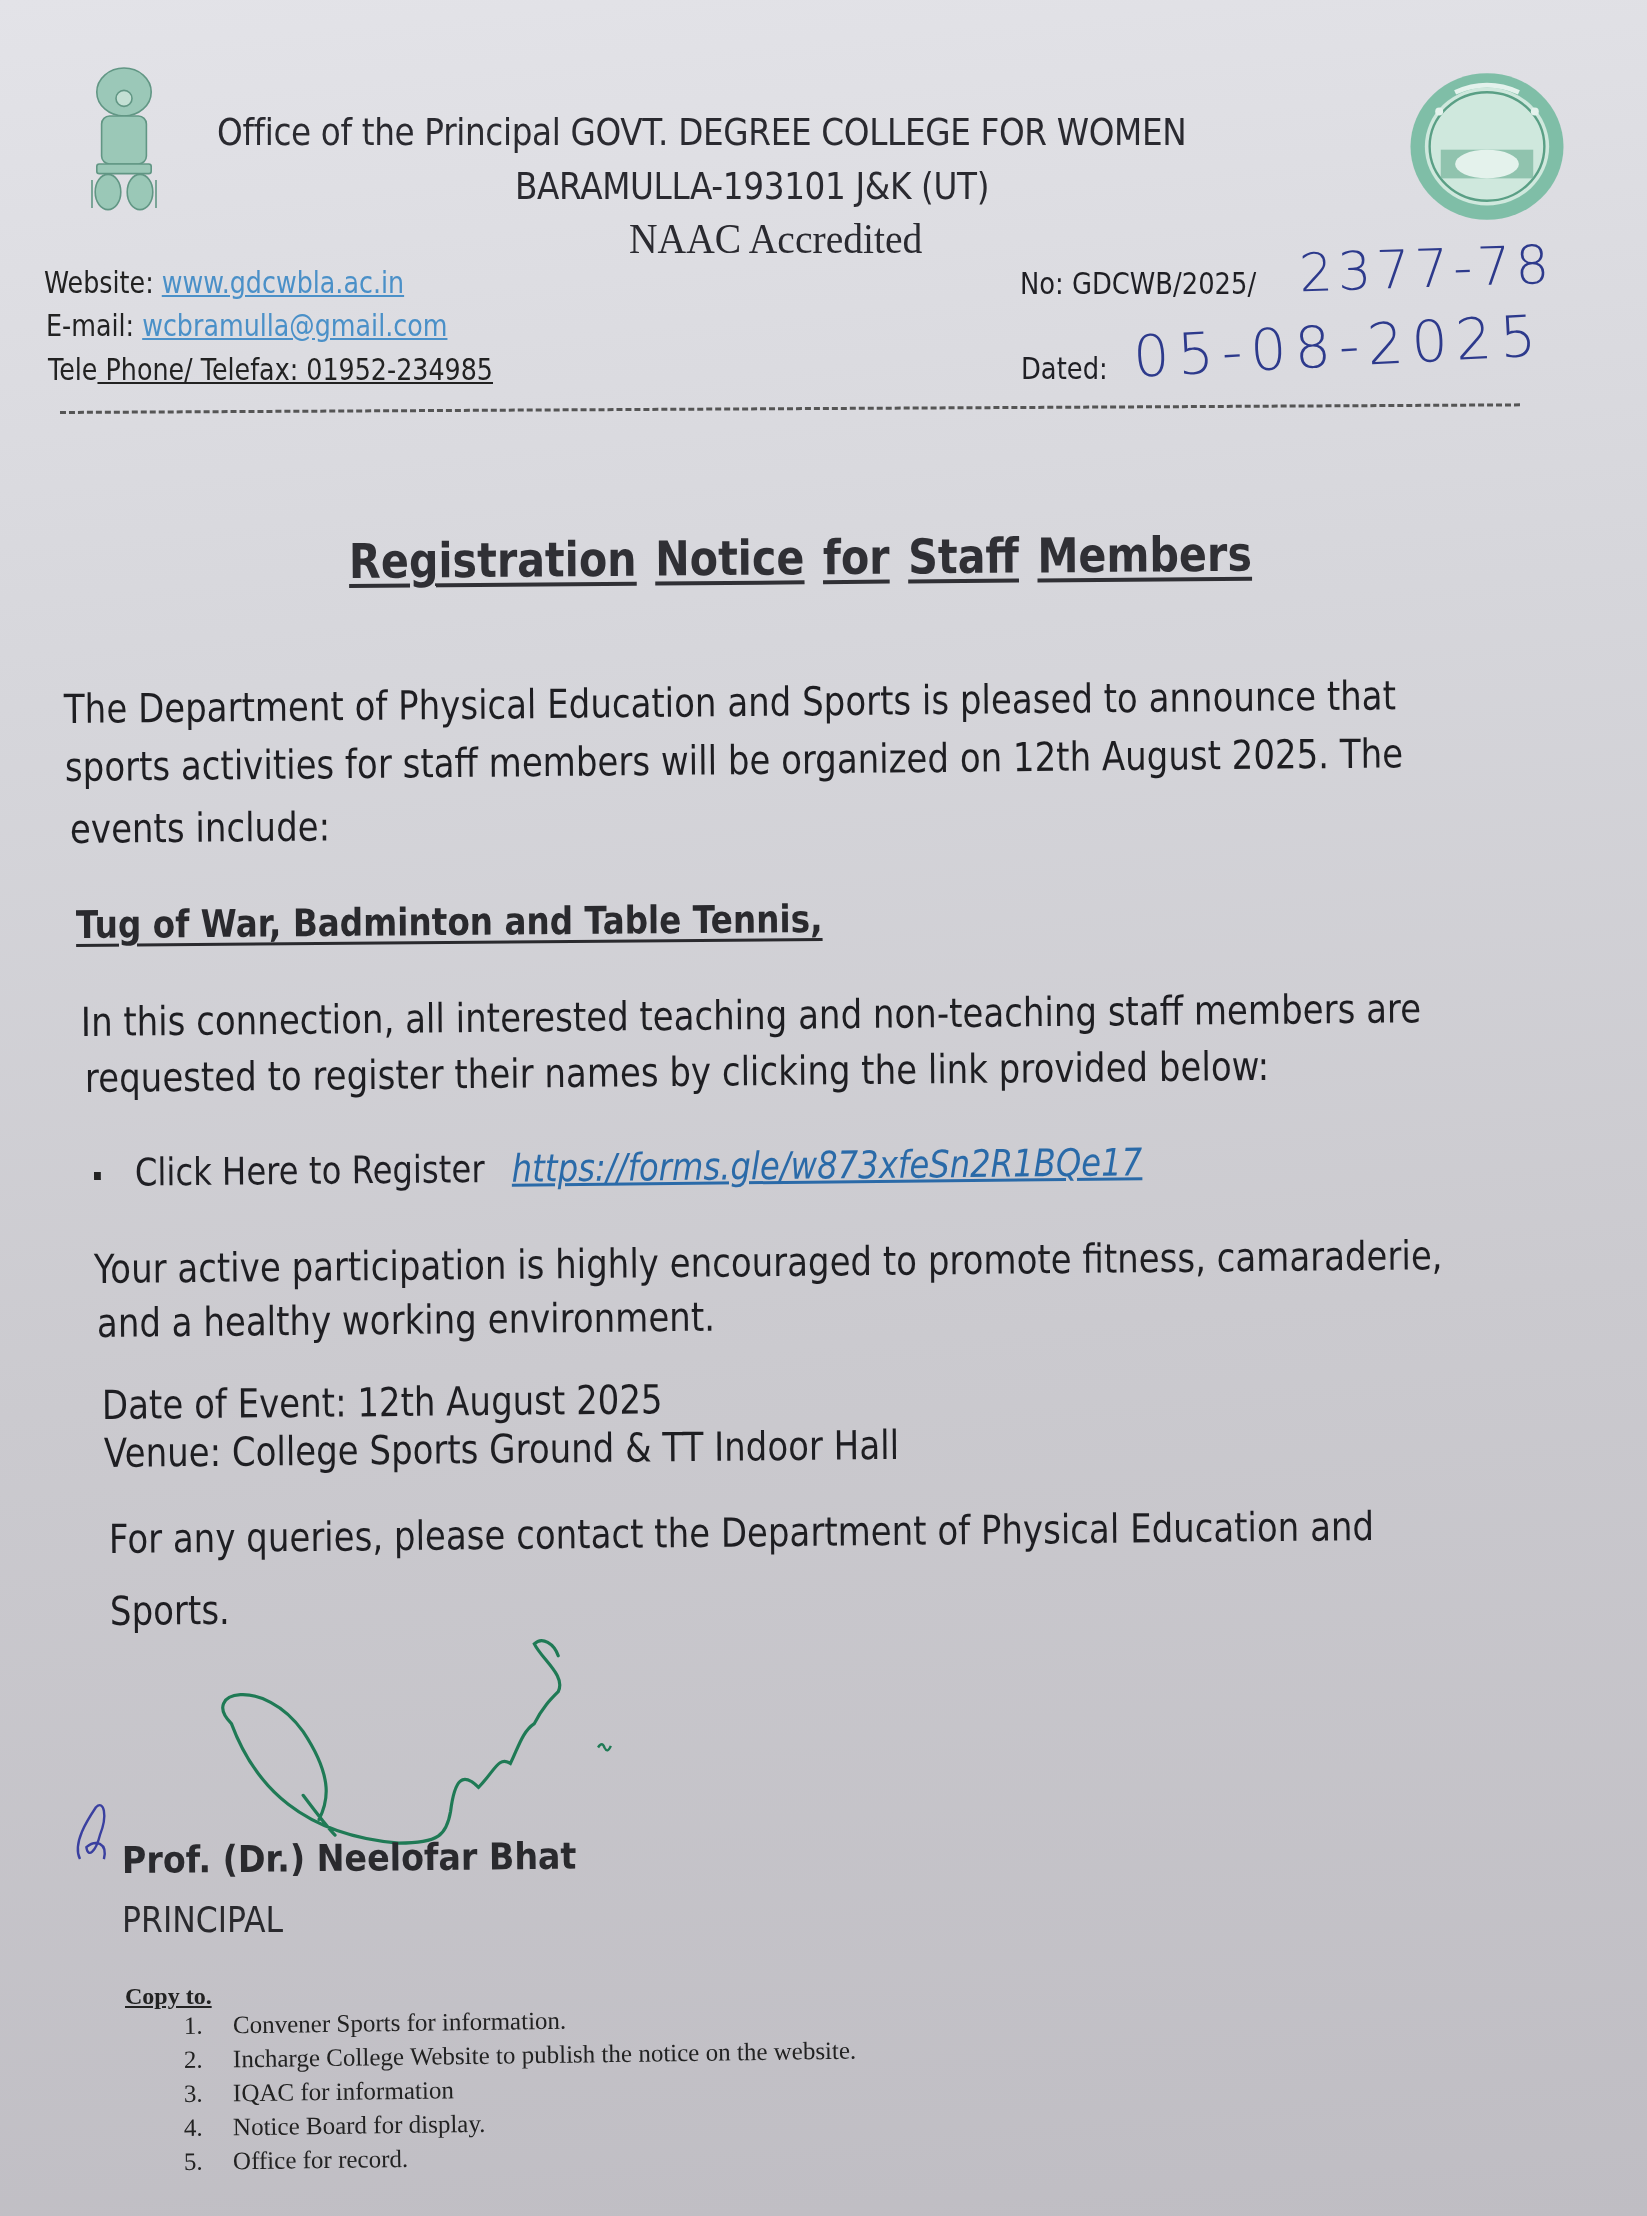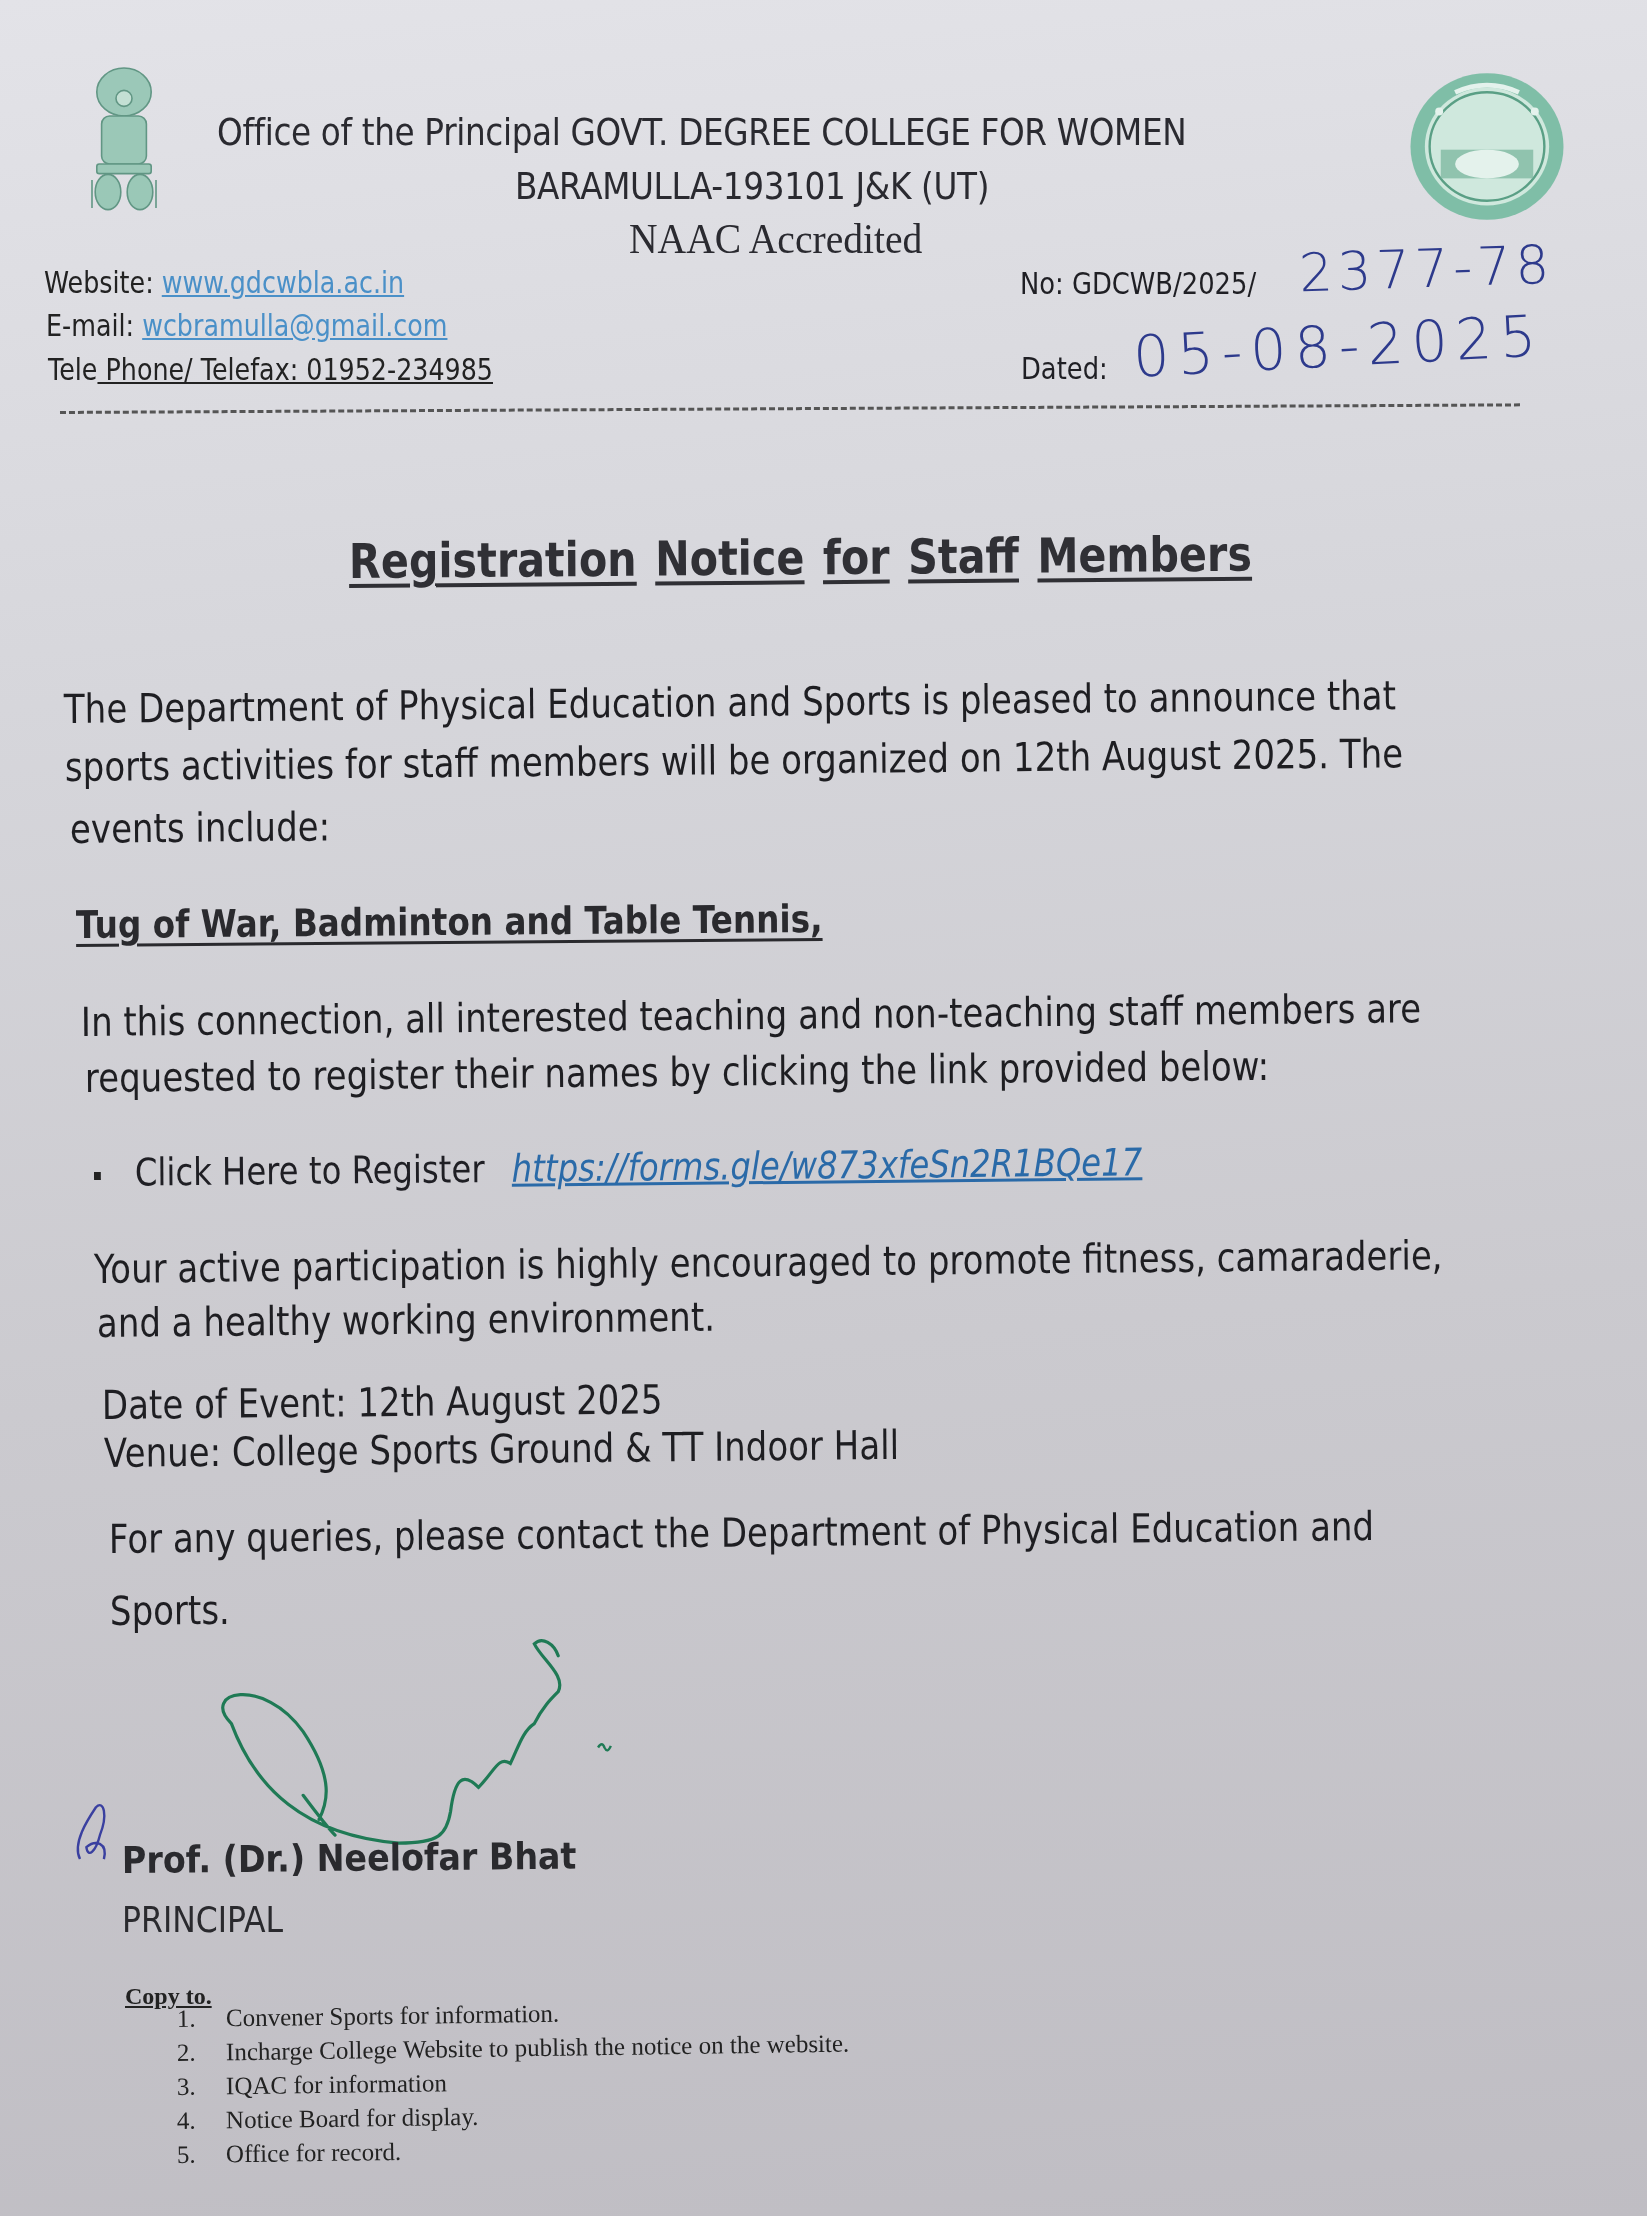--- a/index.html
+++ b/index.html
@@ -201,21 +201,21 @@
       left: 125px; top: 1983px;
       font-family: "Liberation Serif", "DejaVu Serif", serif;
       font-weight: bold;
       font-size: 24px;
       color: #222;
       text-decoration: underline;
       white-space: nowrap;
     }
     .copy-list {
       left: 176px; top: 2001px;
-      margin: 1px; padding: 0;
+      margin: 8px; padding: 0;
       list-style: none;
       font-family: "Liberation Serif", "DejaVu Serif", serif;
       font-size: 25px;
       color: #222;
     }
     .copy-list li {
       white-space: nowrap;
       height: 34px;
       line-height: 34px;
       transform: rotate(-0.8deg);

